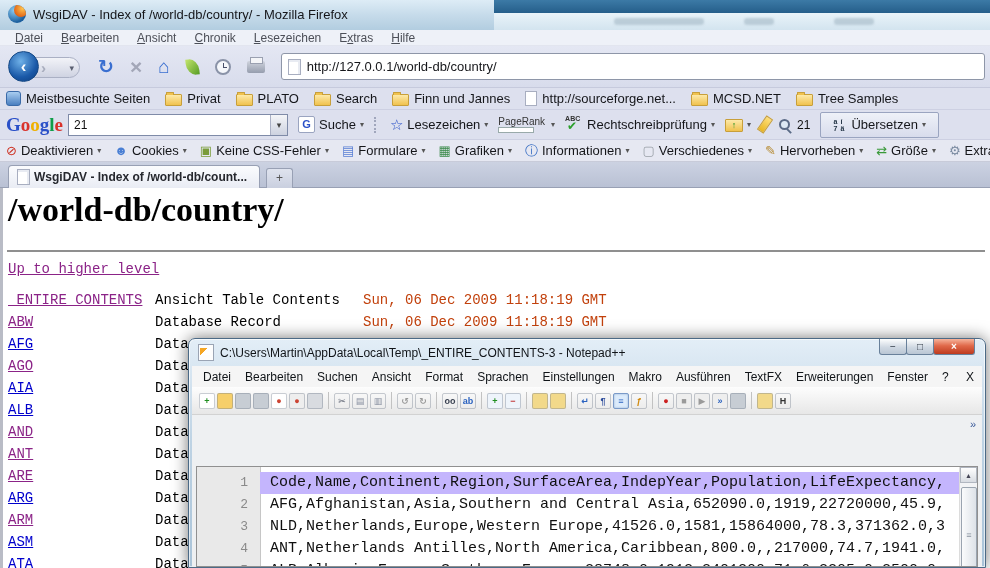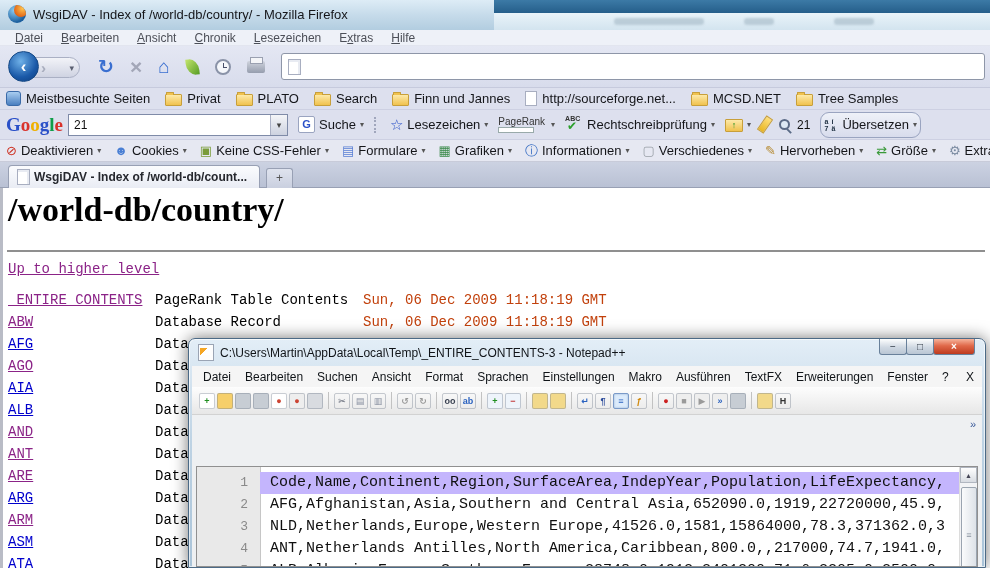--- a/index.html
+++ b/index.html
@@ -83,22 +83,22 @@
   #pagerank .pr-bar{width:34px;height:4px;border:1px solid #9aa;background:#fff;}
   .abc-ico{position:relative;width:18px;height:15px;}
   .abc-ico .abc{position:absolute;left:0;top:-2px;font-size:7px;font-weight:bold;color:#333;}
   .abc-ico .chk{position:absolute;left:2px;top:2px;font-size:12px;color:#2ca02c;}
   .sendfold{position:relative;width:16px;height:11px;margin-top:2px;background:linear-gradient(180deg,#fde9a8,#f0c24e);
     border:1px solid #c89f3a;border-radius:1px;font-size:9px;font-weight:bold;color:#1f8f1f;text-align:center;line-height:11px;}
   .hl-pen{width:6px;height:15px;background:linear-gradient(180deg,#ffe07a,#e8b520);transform:rotate(35deg);border:1px solid #c89f3a;}
   .mag{position:relative;width:11px;height:11px;border:2px solid #5a6a86;border-radius:50%;background:#dce8f4;box-sizing:border-box;}
   .mag:after{content:"";position:absolute;right:-4px;bottom:-4px;width:6px;height:2px;background:#5a6a86;transform:rotate(45deg);}
   .gz-val{font-size:12px;color:#111;margin-left:3px;}
-  #gtranslate{display:flex;align-items:center;gap:4px;margin-left:10px;height:24px;padding:0 3px;
-    border:1px solid #9aa4c0;border-radius:9px;background:linear-gradient(180deg,#eef1f8,#d8dcec);}
+  #gtranslate{display:flex;align-items:center;gap:4px;margin-left:10px;height:24px;padding:0 12px;
+    border:1px solid #9aa4c0;border-radius:2px;background:linear-gradient(180deg,#eef1f8,#d8dcec);}
   .tr-grid{display:grid;grid-template-columns:7px 7px;font-size:7px;line-height:7px;color:#234;font-weight:bold;}
   
   #ffwebdev{position:absolute;left:0;top:140px;width:990px;height:22px;background:#e6e8f2;
     border-bottom:1px solid #c8cbd9;display:flex;align-items:center;padding-left:6px;box-sizing:border-box;overflow:hidden;}
   .wd-item{display:flex;align-items:center;gap:4px;margin-right:13px;flex:0 0 auto;}
   .wd-ico{font-size:13px;line-height:14px;}
   .wd-label{font-size:13px;color:#15161a;white-space:nowrap;}
   .wd-caret{font-size:8px;color:#555;}
   
   #fftabs{position:absolute;left:0;top:162px;width:990px;height:26px;
@@ -212,20 +212,21 @@
     <span class="bf-back">‹</span>
   </span>
   <span class="nav-ico">↻</span>
   <span class="nav-ico stop">×</span>
   <span class="nav-ico">⌂</span>
   <span class="leaf"></span>
   <span class="clockico"></span>
   <span class="printer"></span>
   <span id="urlbar">
     <span class="page-ico"></span>
+    <span id="url-text">http://127.0.0.1/world-db/country/</span>
   </span>
 </div>
 
 <div id="ffbm">
 
     <span class="bm-item">
       <span class="bm-ico smart-folder"></span>
       <span class="bm-label">Meistbesuchte Seiten</span>
     </span>
 
@@ -392,21 +393,21 @@
 </div>
 
 <div id="content">
   <h1 id="page-heading">/world-db/country/</h1>
   <div id="page-hr"></div>
   <a id="up-link" class="mono">Up to higher level</a>
   <div id="listing">
 
       <div class="lrow mono">
         <a class="visited">_ENTIRE_CONTENTS</a>
-        <span class="l-type">PageRank Table Contents</span>
+        <span class="l-type">Ansicht Table Contents</span>
         <span class="l-date">Sun, 06 Dec 2009 11:18:19 GMT</span>
       </div>
 
       <div class="lrow mono">
         <a class="visited">ABW</a>
         <span class="l-type">Database Record</span>
         <span class="l-date">Sun, 06 Dec 2009 11:18:19 GMT</span>
       </div>
 
       <div class="lrow mono">

